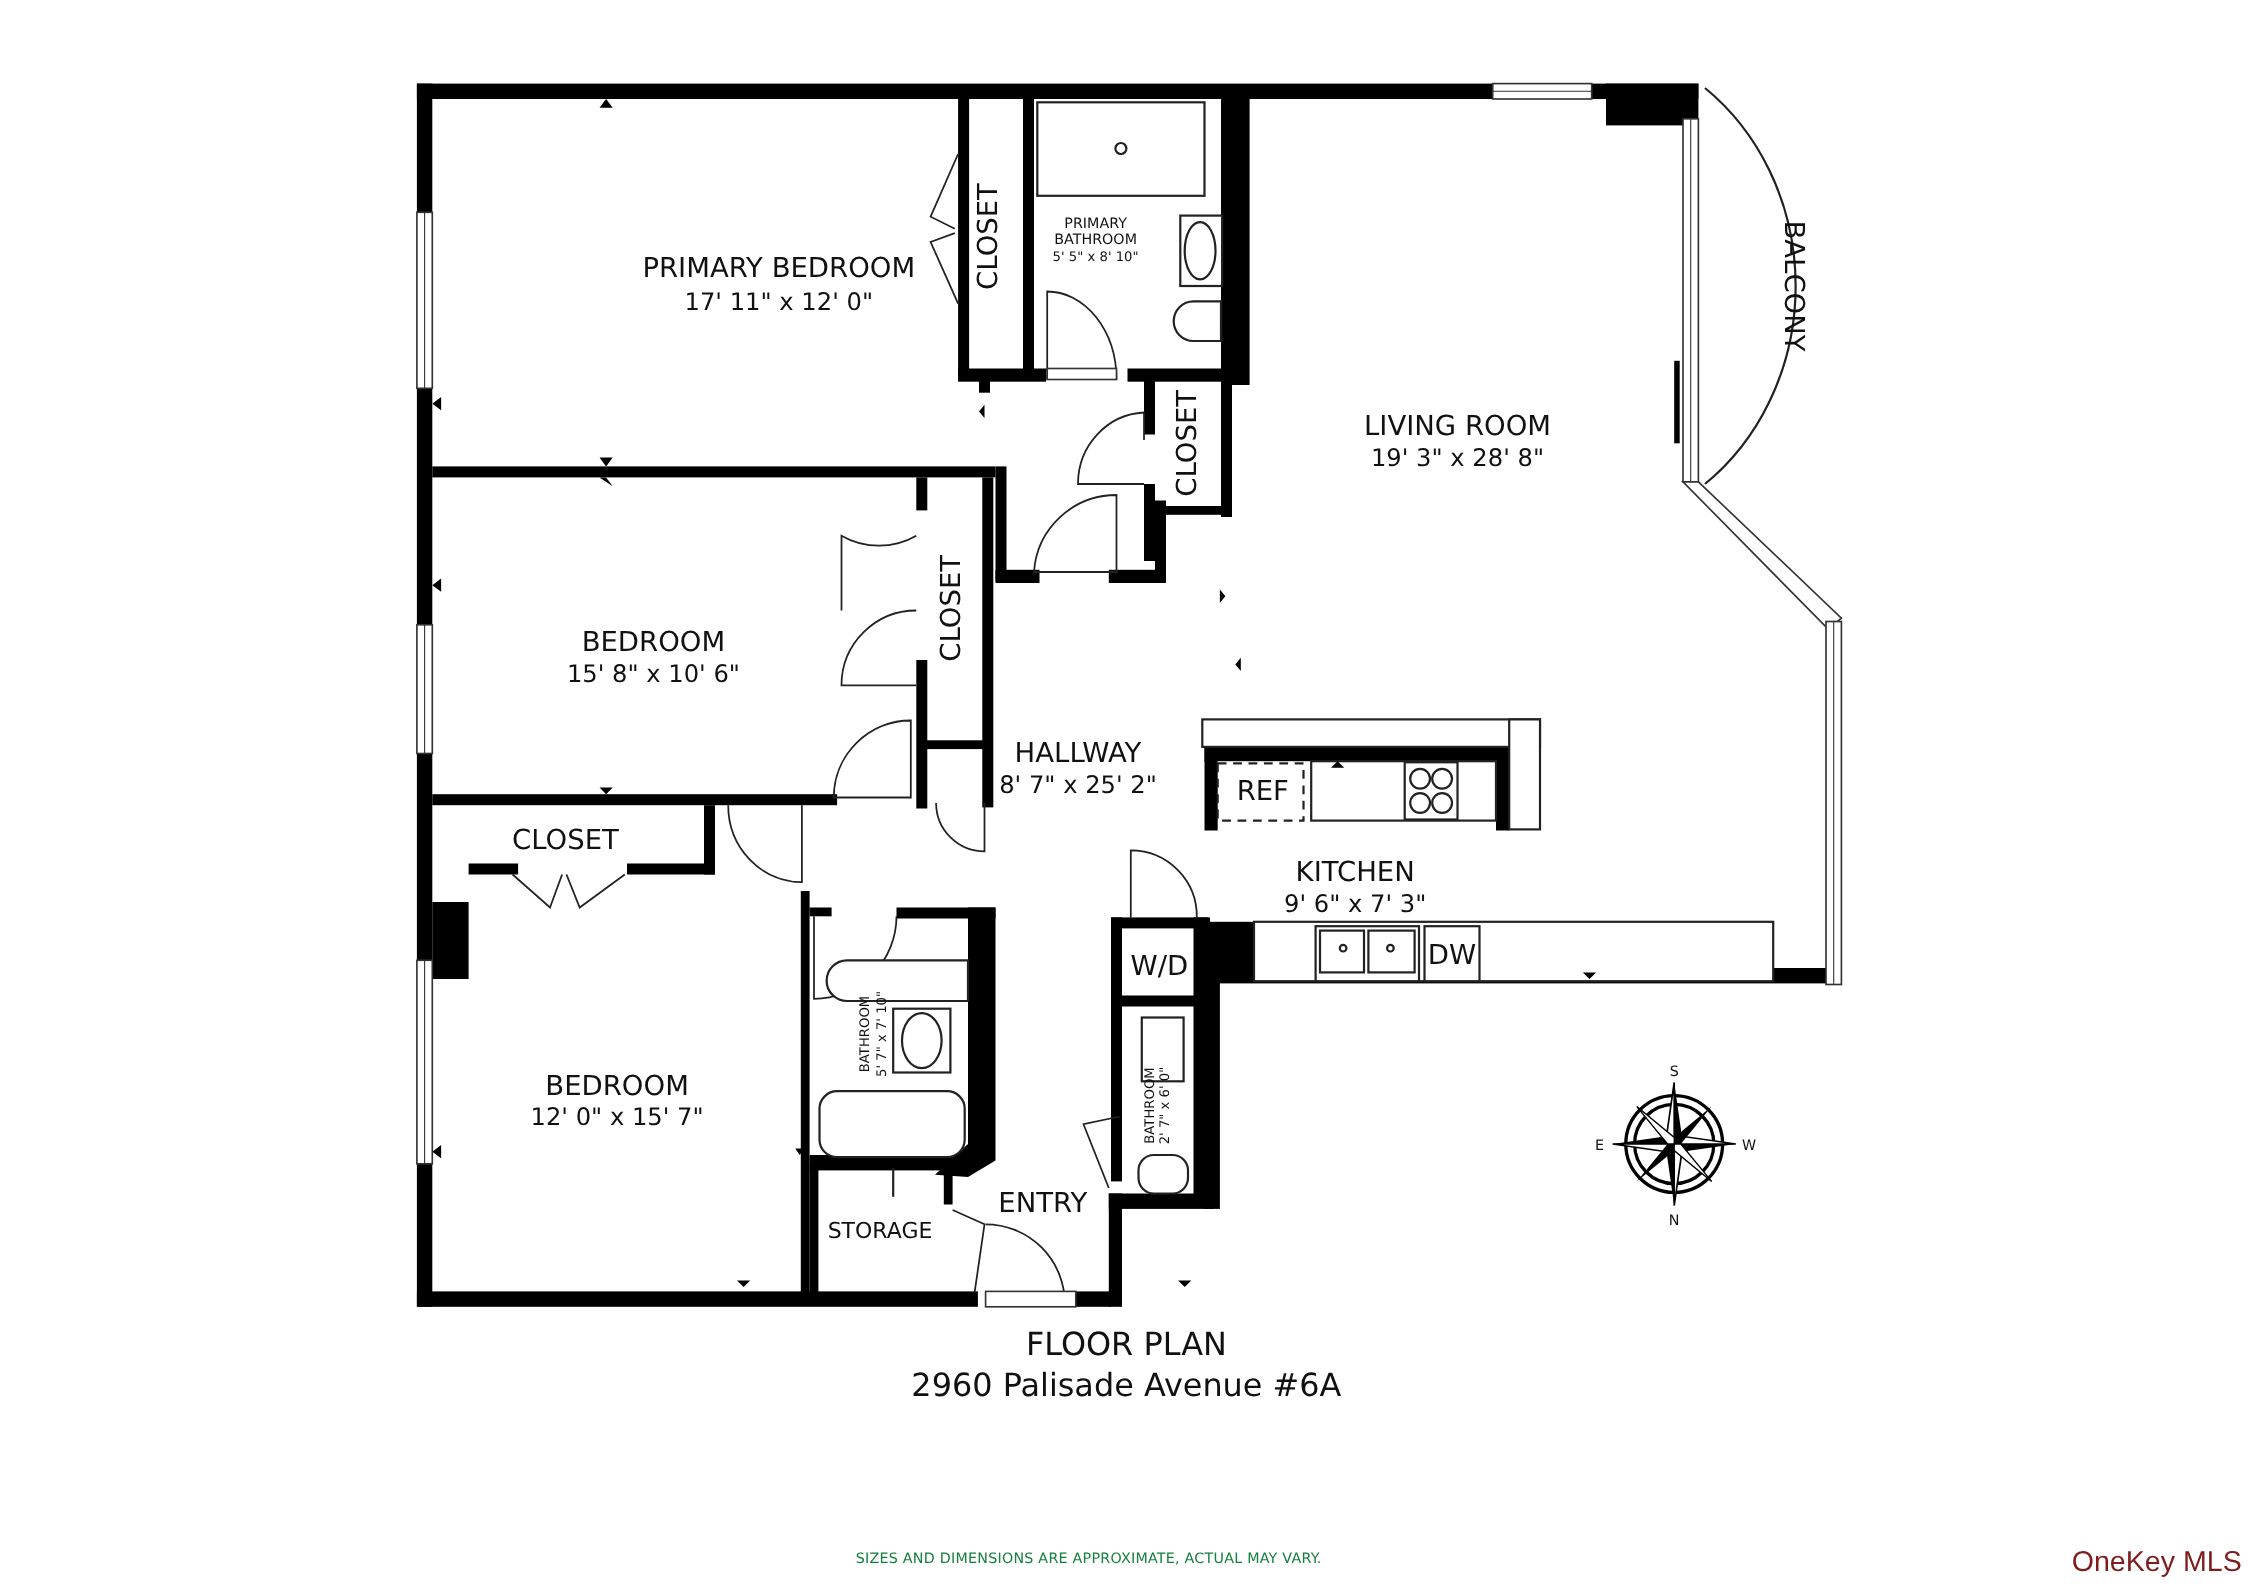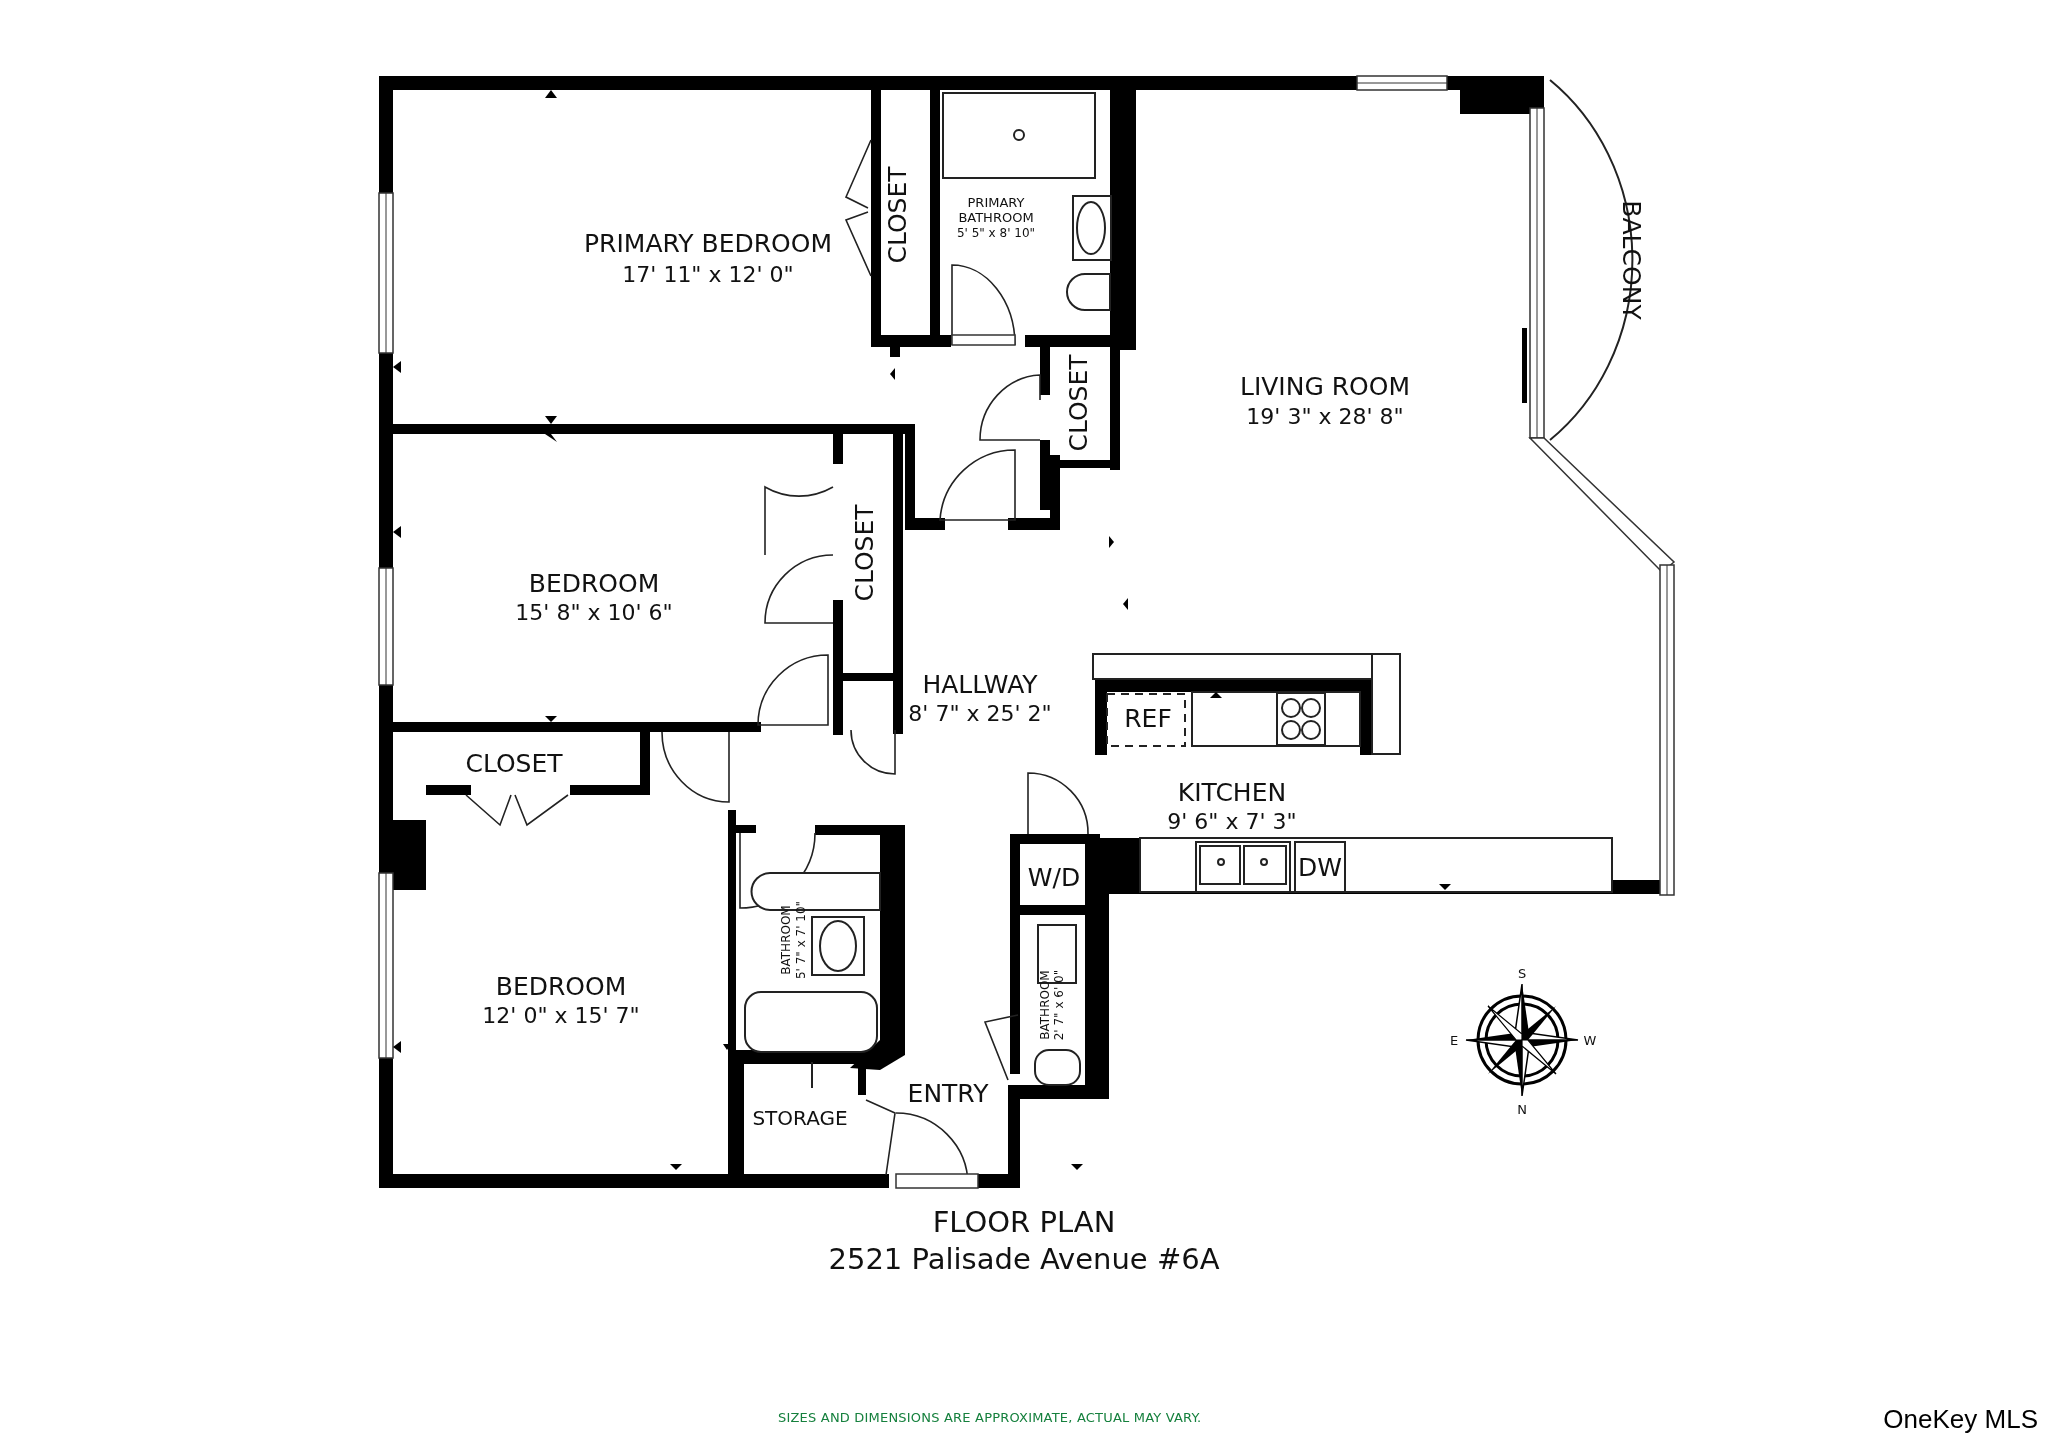--- a/index.html
+++ b/index.html
@@ -12,21 +12,21 @@
   .door { fill: none; stroke: #222; stroke-width: 1.6; }
   .fix  { fill: #fff; stroke: #222; stroke-width: 2; }
   .lbl  { font-family: "DejaVu Sans", "Liberation Sans", sans-serif; fill: #111; text-anchor: middle; }
   .room-name { font-size: 25px; }
   .room-dim  { font-size: 22px; }
   .small     { font-size: 13px; }
   .tiny      { font-size: 12px; }
   .marker { fill: #000; }
   .title { position: absolute; left: 0; width: 2048px; text-align: center; font-size: 29px; line-height: 38px; }
   .disclaimer { position: absolute; left: 778px; top: 1410px; font-size: 13px; color: #15803d; letter-spacing: 0.2px; }
-  .brand { position: absolute; right: 10px; top: 1404px; font-size: 26px; color: #000000; font-family: "Liberation Sans", sans-serif; }
+  .brand { position: absolute; right: 10px; top: 1404px; font-size: 26px; color: #7f1d1d; font-family: "Liberation Sans", sans-serif; }
 </style>
 </head>
 <body>
 
 <svg id="plan" viewBox="0 0 2048 1447" xmlns="http://www.w3.org/2000/svg">
 
   <g>
     <rect class="wall" x="379" y="76" width="1165" height="14"></rect>
     <rect class="wall" x="379" y="76" width="14" height="1112"></rect>
     <rect class="wall" x="379" y="1174" width="510" height="14"></rect>
@@ -266,15 +266,15 @@
 
     <text class="lbl tiny" transform="translate(1049,1005) rotate(-90)">BATHROOM</text>
     <text class="lbl tiny" transform="translate(1063,1005) rotate(-90)">2' 7" x 6' 0"</text>
 
     <text class="lbl" style="font-size:20px" x="800" y="1125">STORAGE</text>
     <text class="lbl room-name" x="948" y="1102">ENTRY</text>
   </g>
 </svg>
 
 <div class="title" style="top:1203px">FLOOR PLAN</div>
-<div class="title" style="top:1240px">2521 Palisade Avenue #6A</div>
+<div class="title" style="top:1240px">2960 Palisade Avenue #6A</div>
 <div class="disclaimer">SIZES AND DIMENSIONS ARE APPROXIMATE, ACTUAL MAY VARY.</div>
 <div class="brand">OneKey MLS</div>
 
 </body></html>

